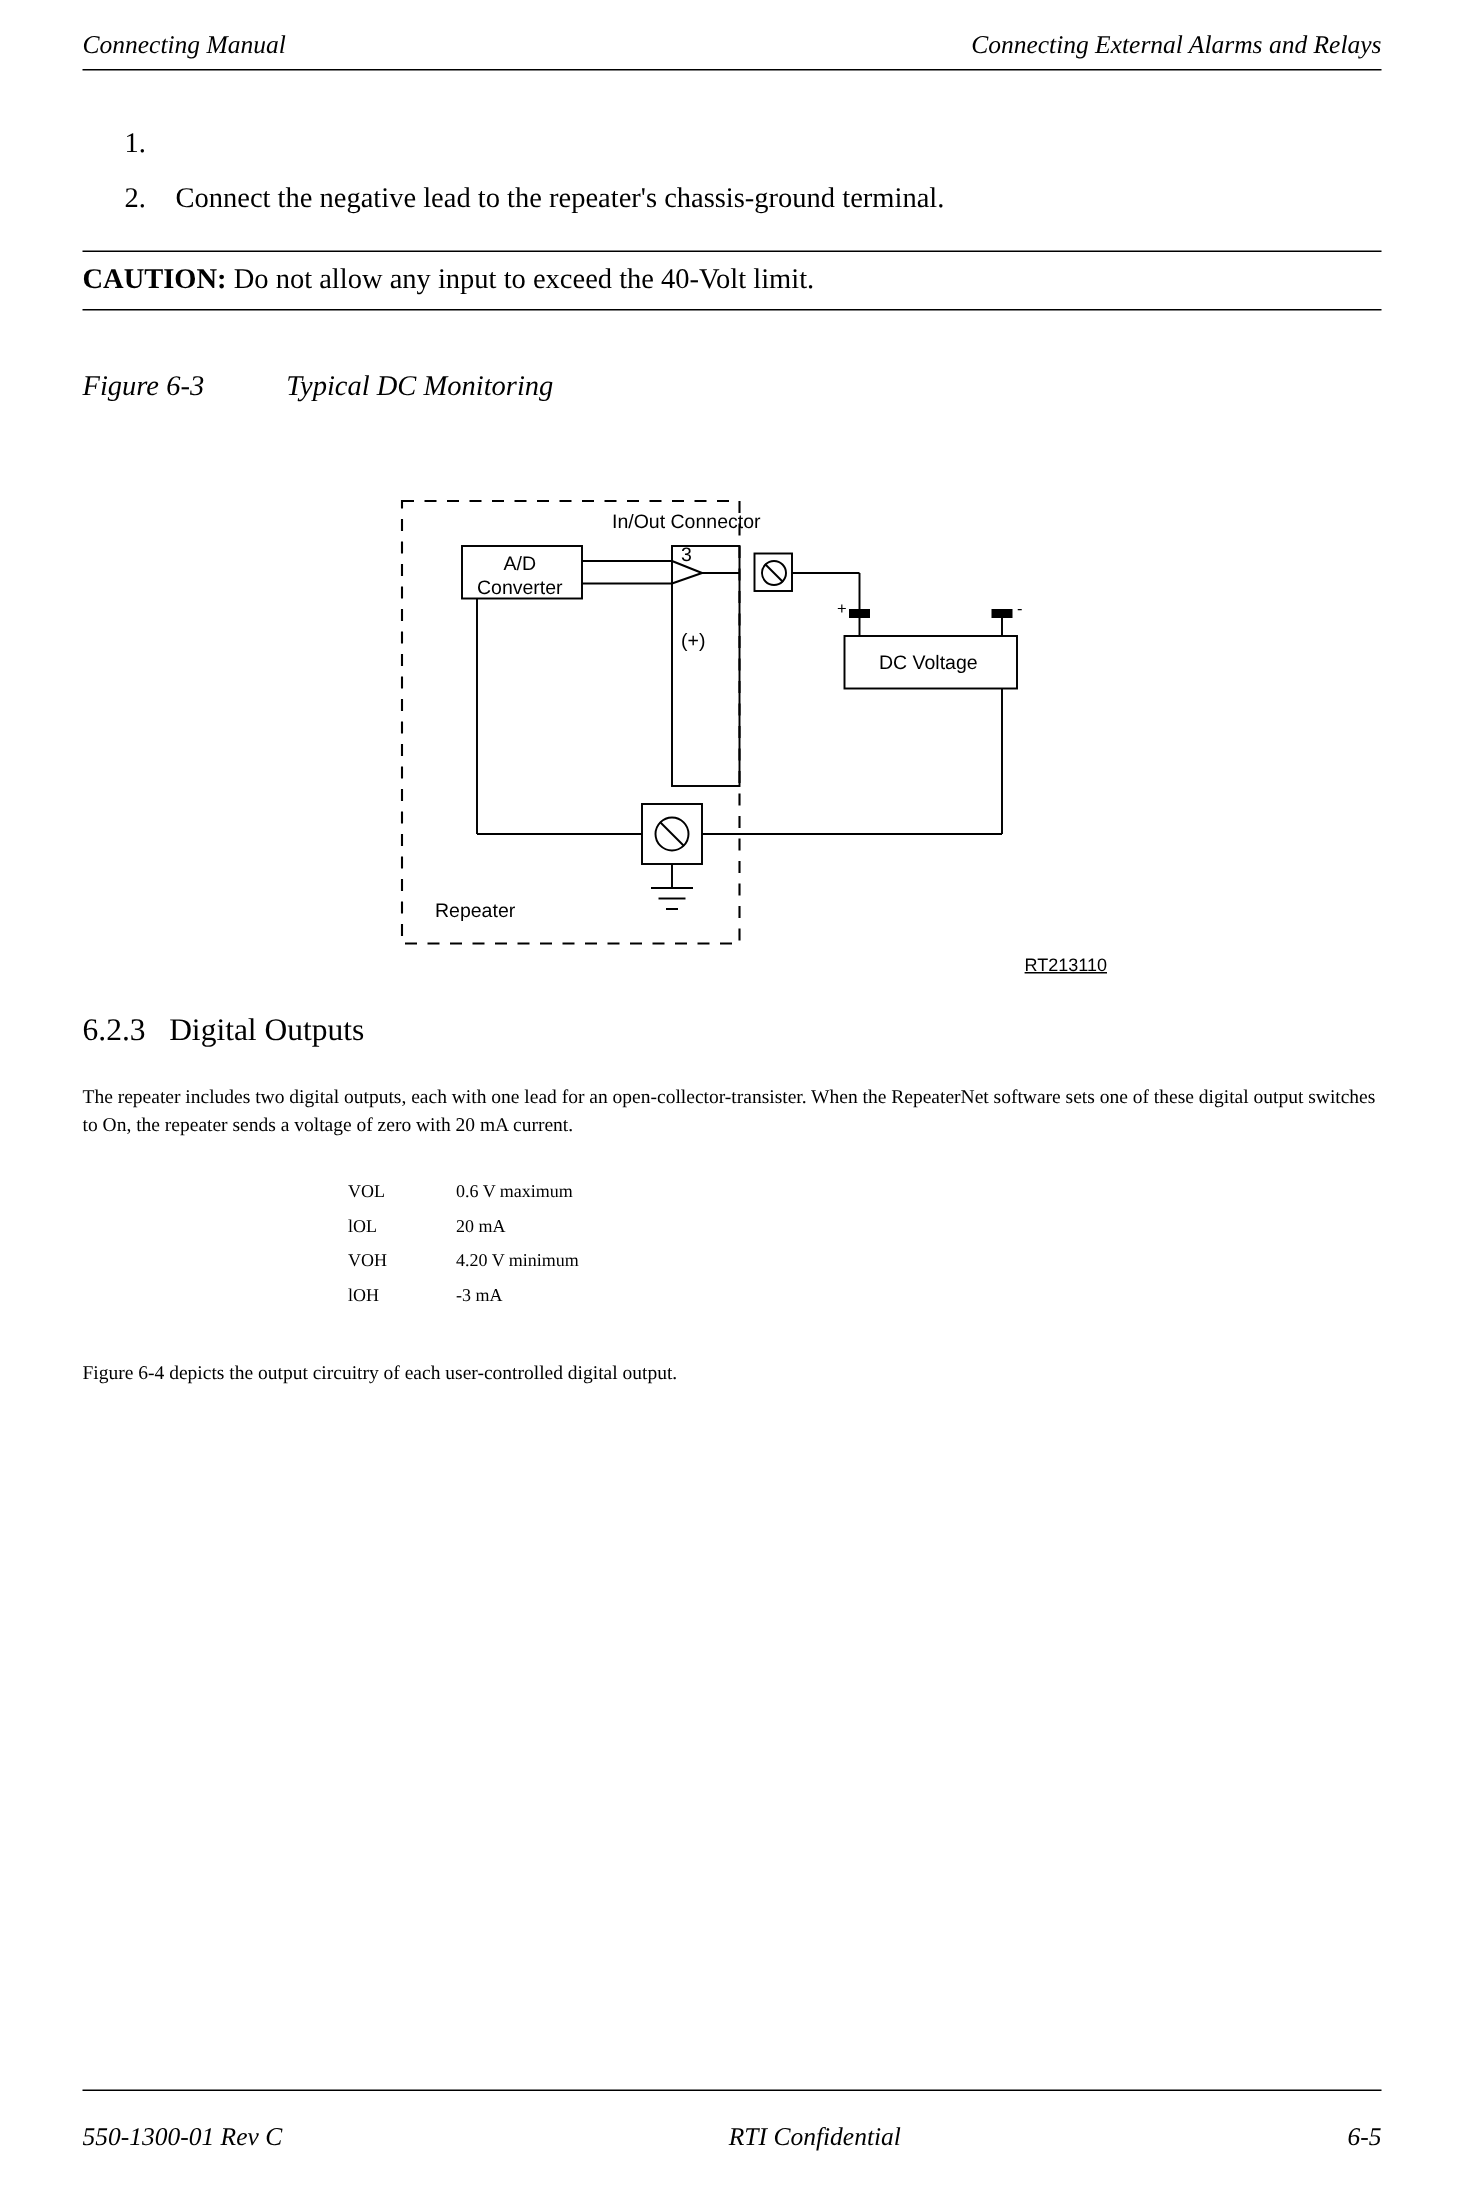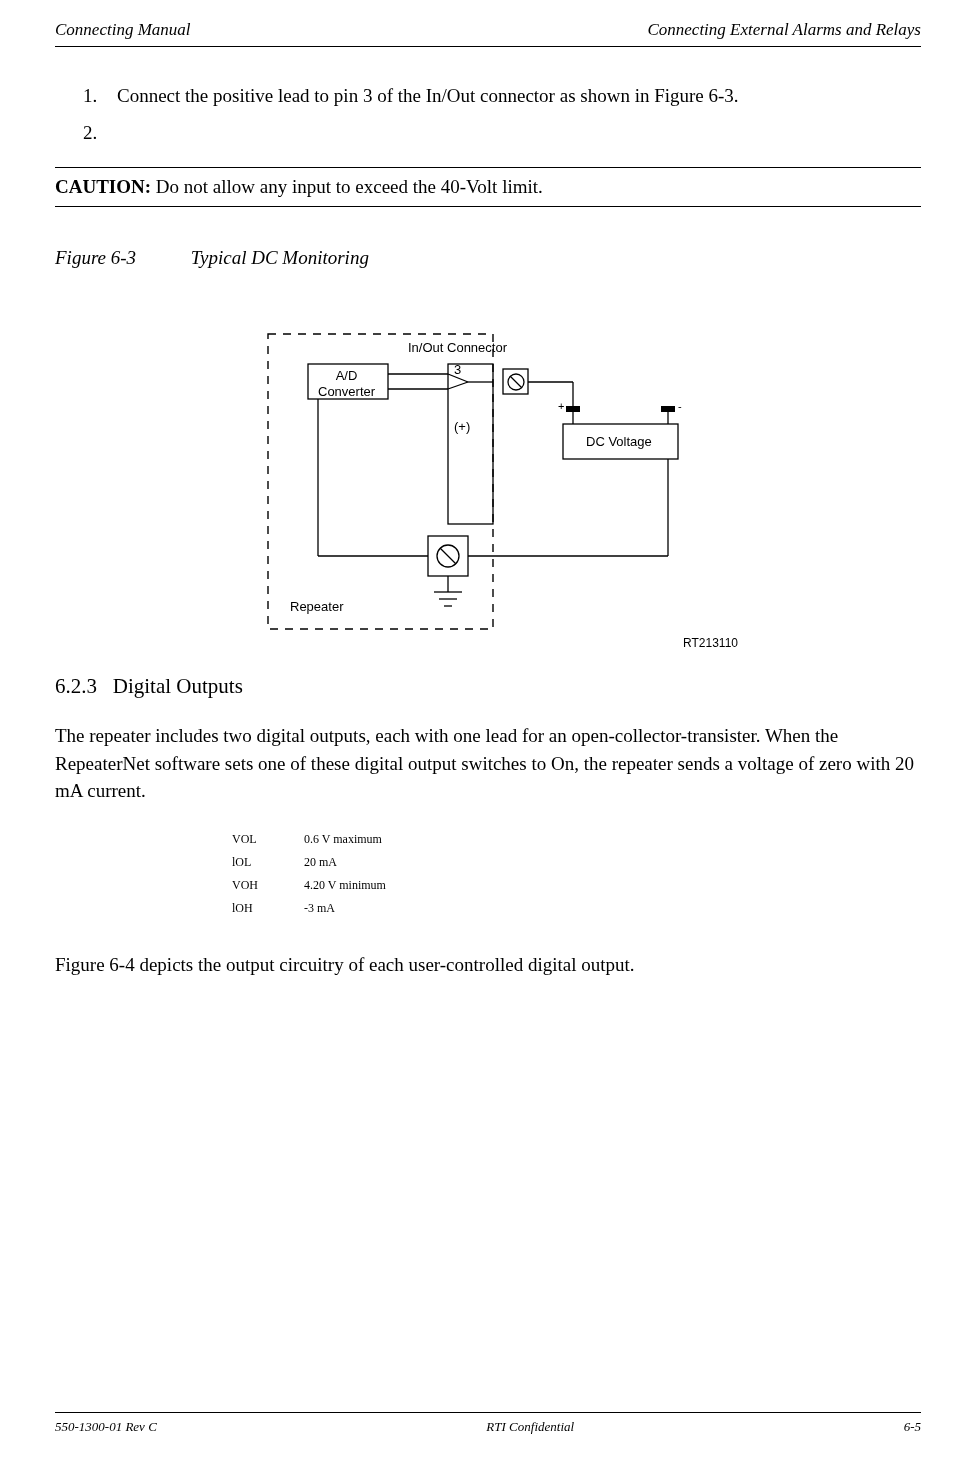--- a/index.html
+++ b/index.html
@@ -54,63 +54,64 @@
       height: 320px;
       margin: 0 auto 30px auto;
       font-family: Arial, Helvetica, sans-serif;
       font-size: 13px;
     }
     .chart-data-figid {
       position: absolute;
       right: -20px;
       bottom: -6px;
       font-size: 12px;
+      text-decoration: underline;
     }
     .section-head {
       font-weight: normal;
       font-size: 21px;
       margin-bottom: 23px;
     }
     .para {
-      font-size: 19px;
+      font-size: 13px;
       line-height: 1.45;
       margin-bottom: 22px;
     }
     .spec-table {
       margin-left: 175px;
       font-size: 12px;
       margin-bottom: 30px;
     }
     .spec-table td:first-child { width: 70px; padding: 3px 0; }
     .footer {
       position: absolute;
       left: 55px; right: 55px; bottom: 30px;
       display: flex;
       justify-content: space-between;
       font-style: italic;
-      font-size: 13px;
-      padding-top: 6px;
+      font-size: 17px;
+      padding-top: 21px;
       border-top: 1px solid #000;
     }
   </style>
 </head>
 <body>
 
 <div class="header">
   <span>Connecting Manual</span>
   <span>Connecting External Alarms and Relays</span>
 </div>
 
 <div class="ol-list">
   <div class="ol-item">
     <span class="ol-num">1.</span>
-    <span>Connect the positive lead to pin 3 of the In/Out connector as shown in Figure 6-3.</span>
   </div>
   <div class="ol-item">
     <span class="ol-num">2.</span>
+    <span>Connect the negative lead to the repeater's chassis-ground terminal.</span>
   </div>
 </div>
 
 <div class="caution-box">
   <span class="caution-label">CAUTION:</span><span>  Do not allow any input to exceed the 40-Volt limit.</span>
 </div>
 
 <div class="figure-caption">
   <span class="fignum">Figure 6-3</span>
   <span>Typical DC Monitoring</span>

